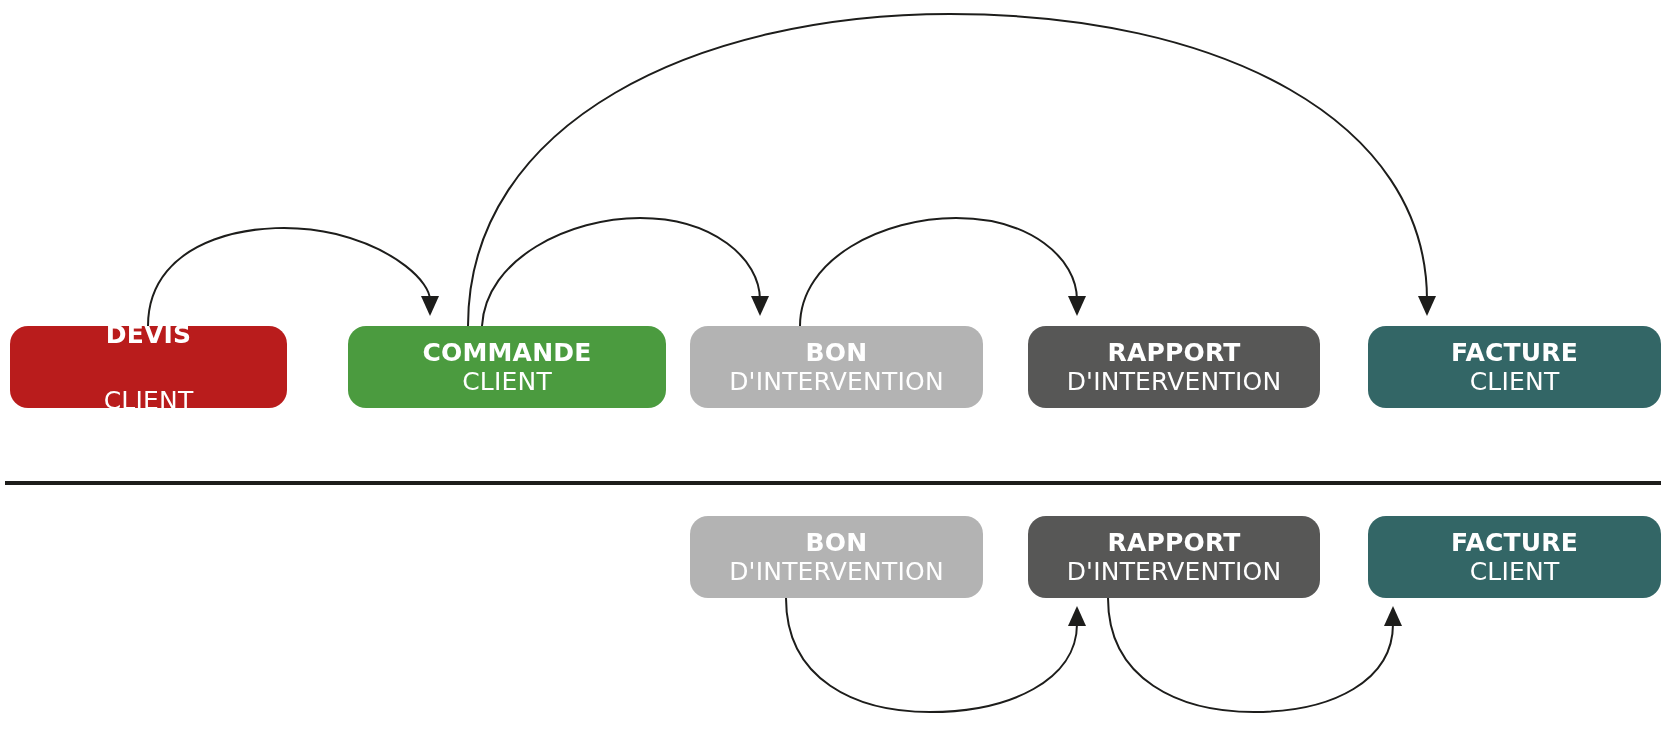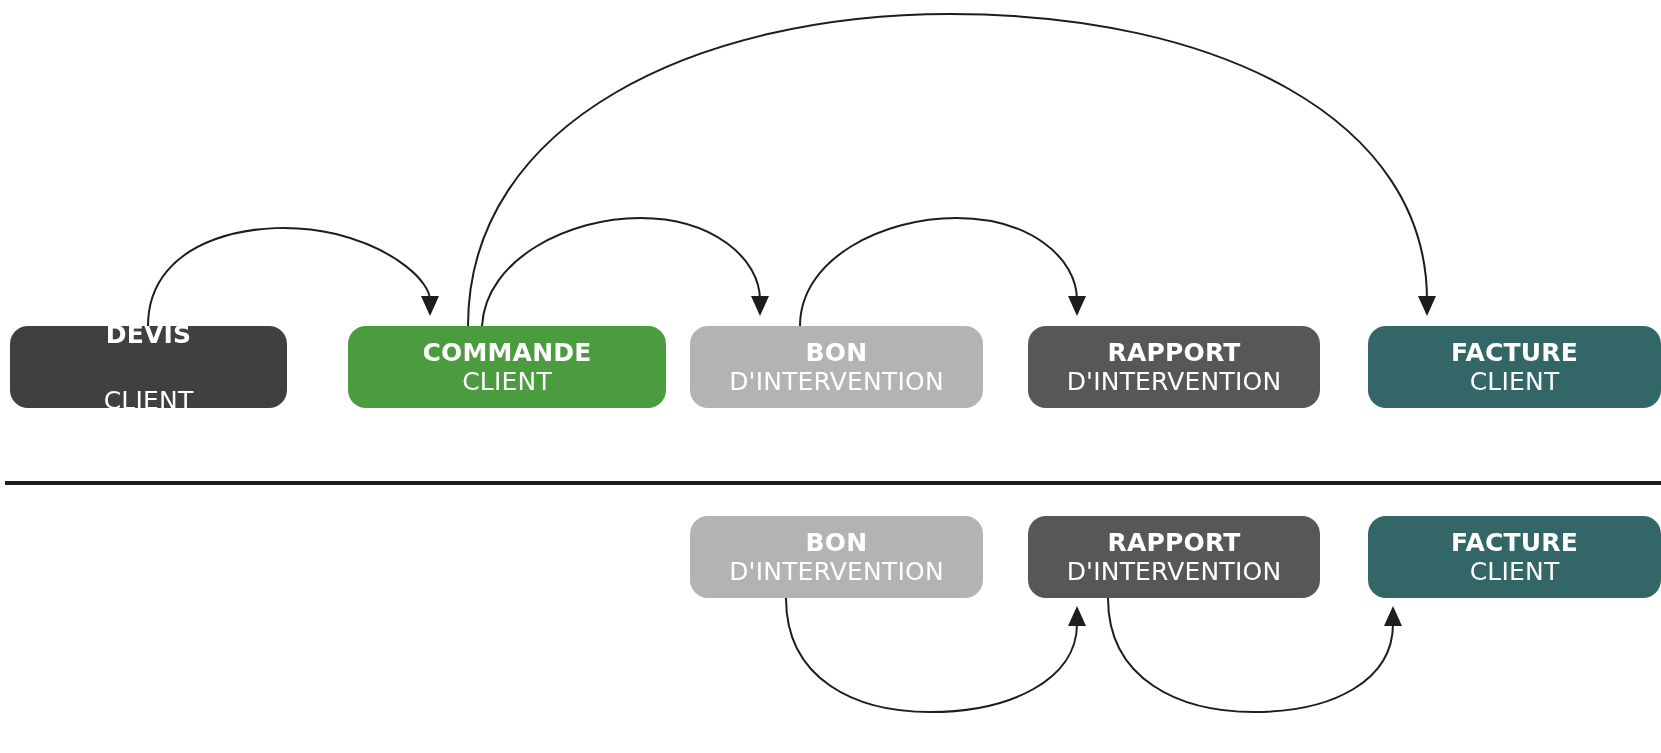--- a/index.html
+++ b/index.html
@@ -84,21 +84,21 @@
         <path d="M 786 598 C 786 680 856 712 930 712 C 1010 712 1077 680 1077 624" fill="none" stroke="#1d1d1b" stroke-width="2" stroke-linecap="round"></path>
         <path d="M 1068 626 L 1077 606 L 1086 626 Z" fill="#1d1d1b"></path>
       </g>
       <g>
         <path d="M 1108 598 C 1108 680 1180 712 1254 712 C 1334 712 1393 680 1393 624" fill="none" stroke="#1d1d1b" stroke-width="2" stroke-linecap="round"></path>
         <path d="M 1384 626 L 1393 606 L 1402 626 Z" fill="#1d1d1b"></path>
       </g>
     </svg>
 
   <div id="nodes-layer">
-      <div class="node" style="left: 10px; top: 326px; width: 277px; height: 82px; background: #404040; gap: 37px;">
+      <div class="node" style="left: 10px; top: 326px; width: 277px; height: 82px; background: #b91c1c; gap: 37px;">
         <span class="l1">DEVIS</span>
         <span class="l2">CLIENT</span>
       </div>
       <div class="node" style="left: 348px; top: 326px; width: 318px; height: 82px; background: rgb(75, 155, 63);">
         <span class="l1">COMMANDE</span>
         <span class="l2">CLIENT</span>
       </div>
       <div class="node two-bold" style="left: 690px; top: 326px; width: 293px; height: 82px; background: rgb(179, 179, 179);">
         <span class="l1">BON</span>
         <span class="l2">D'INTERVENTION</span>

